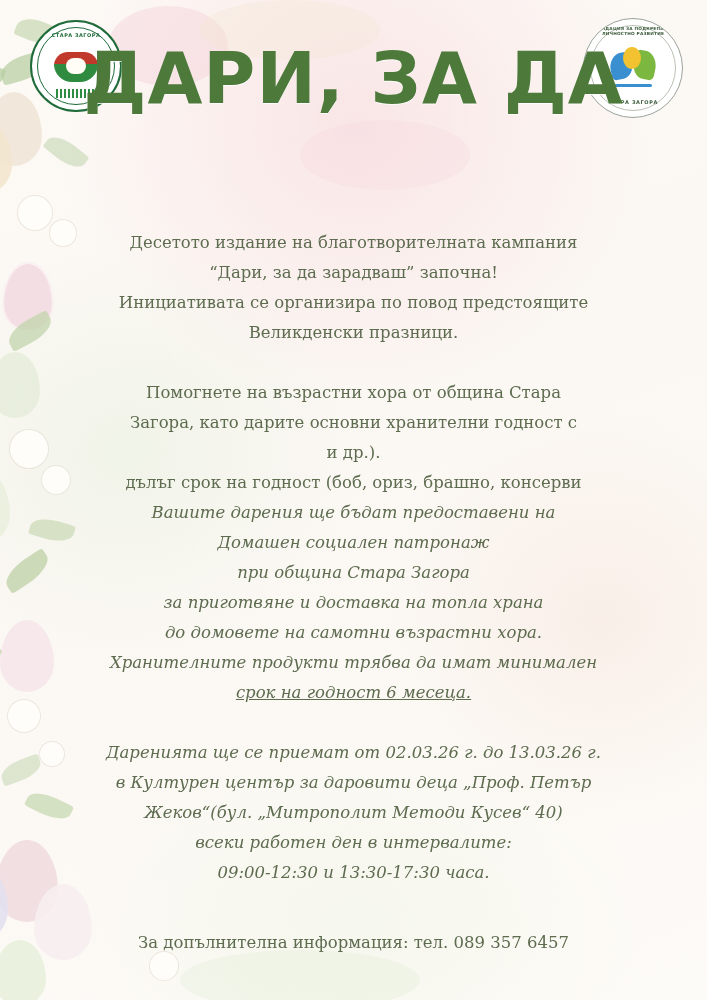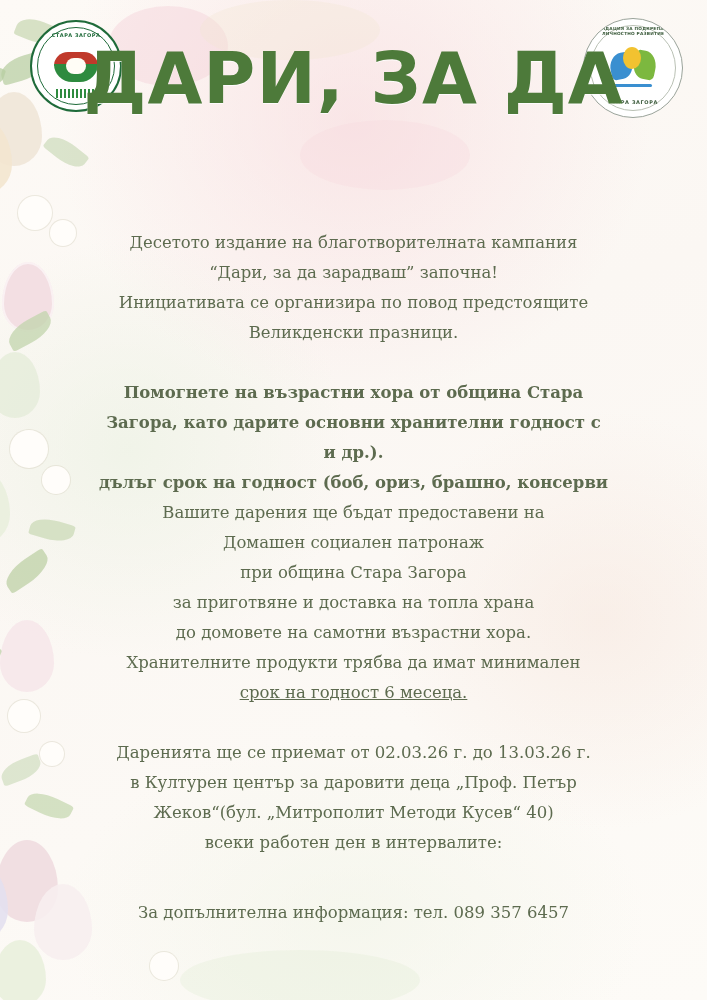--- a/index.html
+++ b/index.html
@@ -225,21 +225,21 @@
     top: 228px;
     text-align: center;
     color: #5d6b4f;
     font-family: "DejaVu Serif", serif;
     font-size: 16.5px;
     line-height: 30px;
   }
   .para { margin: 0 0 0 0; }
   .underline { text-decoration: underline; }
   .blk-2 { margin-top: 26px; }
-  .blk-3 { margin-top: 28px; }
+  .blk-3 { margin-top: 28px; font-style: italic; }
   .blk-4 { margin-top: 30px; }
   .tel-line { margin-top: 40px; }
 </style>
 </head>
 <body>
 
 <div class="poster">
 
   <div class="deco">
 
@@ -315,40 +315,41 @@
 
   <div class="body-text">
 
     <div class="para">
       <div>Десетото издание на благотворителната кампания</div>
       <div>“Дари, за да зарадваш” започна!</div>
       <div>Инициативата се организира по повод предстоящите</div>
       <div>Великденски празници.</div>
     </div>
 
-    <div class="para blk-2" style="margin-top:30px;font-weight:bold;">
+    <div class="para blk-2" style="margin-top:30px;">
       <div>Помогнете на възрастни хора от община Стара</div>
       <div>Загора, като дарите основни хранителни годност с</div>
       <div>и др.).</div>
       <div>дълъг срок на годност (боб, ориз, брашно, консерви</div>
     </div>
 
     <div class="para blk-3" style="margin-top:0px;">
       <div>Вашите дарения ще бъдат предоставени на</div>
       <div>Домашен социален патронаж</div>
       <div>при община Стара Загора</div>
       <div>за приготвяне и доставка на топла храна</div>
       <div>до домовете на самотни възрастни хора.</div>
       <div>Хранителните продукти трябва да имат минимален</div>
       <div class="underline">срок на годност 6 месеца.</div>
     </div>
 
-    <div class="para blk-4" style="">
+    <div class="para blk-4" style="font-style:italic;">
       <div>Даренията ще се приемат от 02.03.26 г. до 13.03.26 г.</div>
       <div>в Културен център за даровити деца „Проф. Петър</div>
       <div>Жеков“(бул. „Митрополит Методи Кусев“ 40)</div>
       <div>всеки работен ден в интервалите:</div>
+      <div>09:00-12:30 и 13:30-17:30 часа.</div>
     </div>
 
     <div class="para tel-line">За допълнителна информация: тел. 089 357 6457</div>
 
   </div>
 </div>
 
 </body></html>

